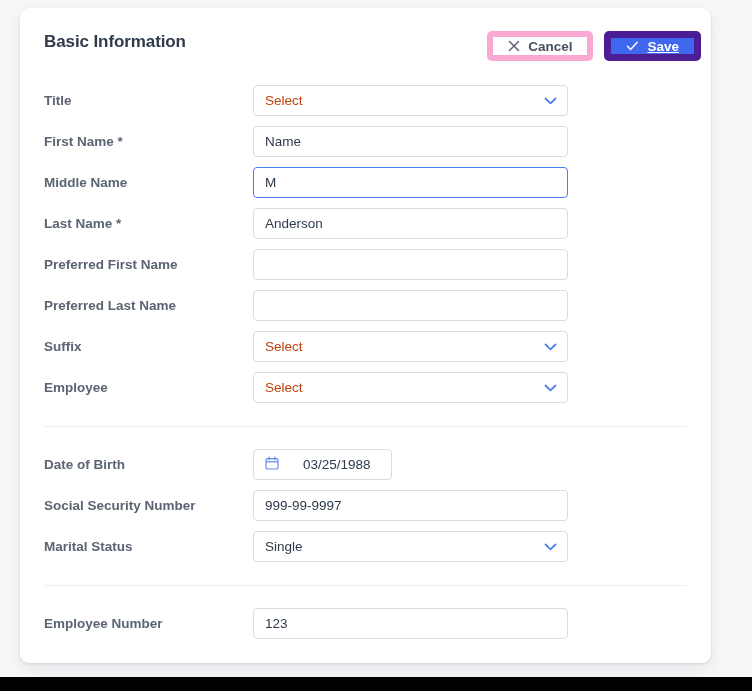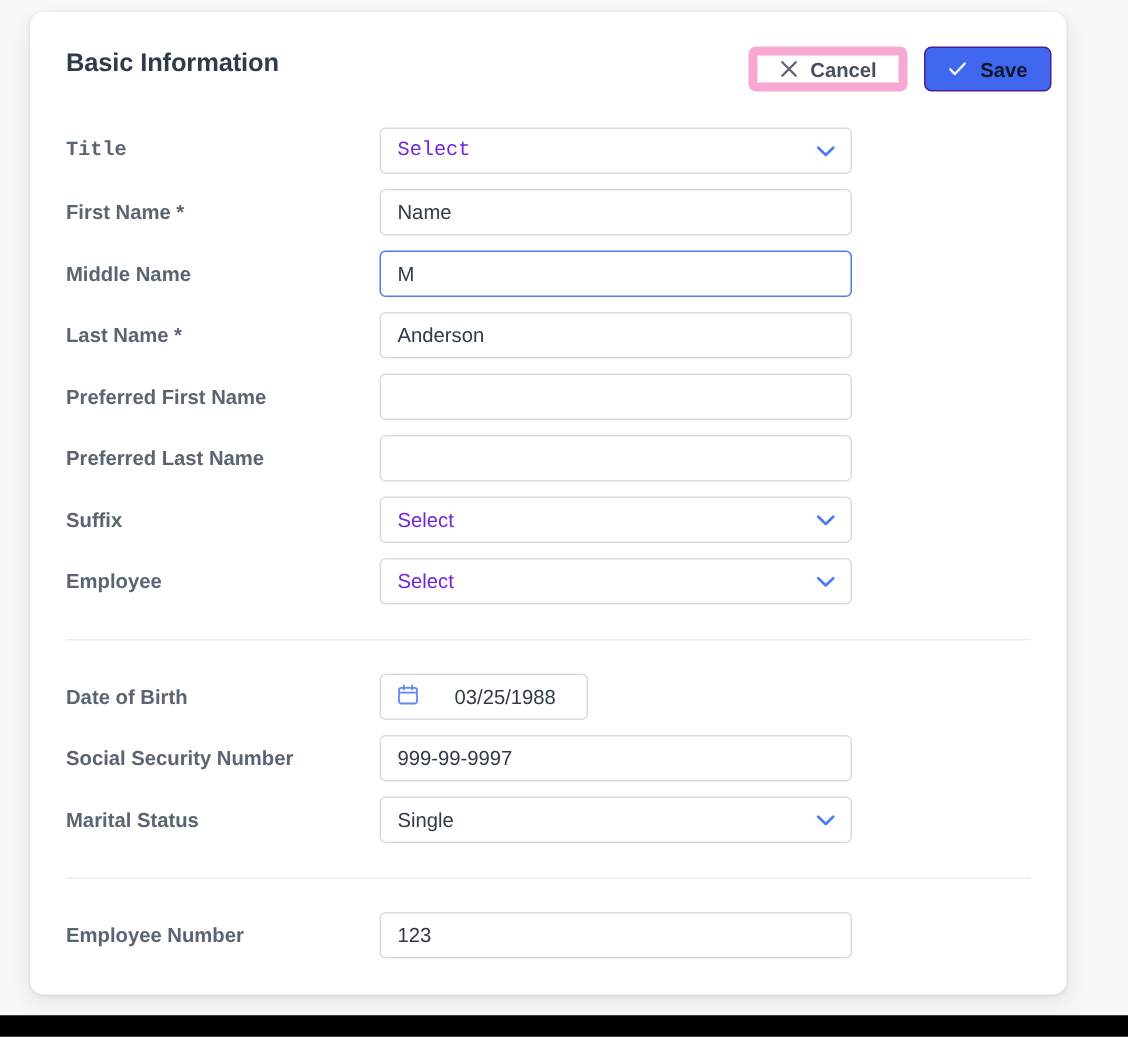--- a/index.html
+++ b/index.html
@@ -87,22 +87,23 @@
 
   .btn-cancel {
     background: #ffffff;
     border: 6px solid #f9a8d4;
     color: #4a5costs;
     color: #475061;
   }
 
   .btn-save {
     background: #3f68ef;
-    border: 1px solid #4c1d95;
-    color: #0f172a;
+    border: 7px solid #4c1d95;
+    color: #ffffff;
+    text-decoration: underline;
   }
 
   .btn .ic { display: inline-flex; align-items: center; }
 
   
   .form-body {
     position: absolute;
     left: 0;
     top: 72px;
     width: 691px;
@@ -138,21 +139,21 @@
     padding: 0 11px;
     font-size: 13.5px;
     color: #2f3a4a;
   }
 
   .field.focused {
     border: 1.6px solid #4a7df0;
   }
 
   .field .val { line-height: 1; }
-  .field .placeholder { color: #6d28d9; line-height: 1; }
+  .field .placeholder { color: #c2410c; line-height: 1; }
 
   .field.select { justify-content: space-between; padding-right: 10px; }
   .field.narrow { width: 139px; gap: 24px; }
 
   .chevron { display: inline-flex; align-items: center; }
 
   .divider {
     position: absolute;
     left: 24px;
     width: 643px;
@@ -186,21 +187,21 @@
             <path d="M1.5 6.2 L4.6 9.4 L11.2 2.3" stroke="#ffffff" stroke-width="1.5" stroke-linecap="round" stroke-linejoin="round" fill="none"></path>
           </svg>
         </span>
         <span>Save</span>
       </div>
     </div>
   </div>
 
   <div class="form-body">
 
-    <div class="row" style="height:41px;font-family:Liberation Mono, monospace;">
+    <div class="row" style="height:41px;">
       <div class="label">Title</div>
       <div class="field select">
         <span class="placeholder">Select</span>
         <span class="chevron">
           <svg width="13" height="8" viewBox="0 0 13 8">
               <path d="M1.5 1.5 L6.5 6.3 L11.5 1.5" stroke="#4a7df0" stroke-width="1.8" stroke-linecap="round" stroke-linejoin="round" fill="none"></path>
             </svg>
         </span>
       </div>
     </div>

